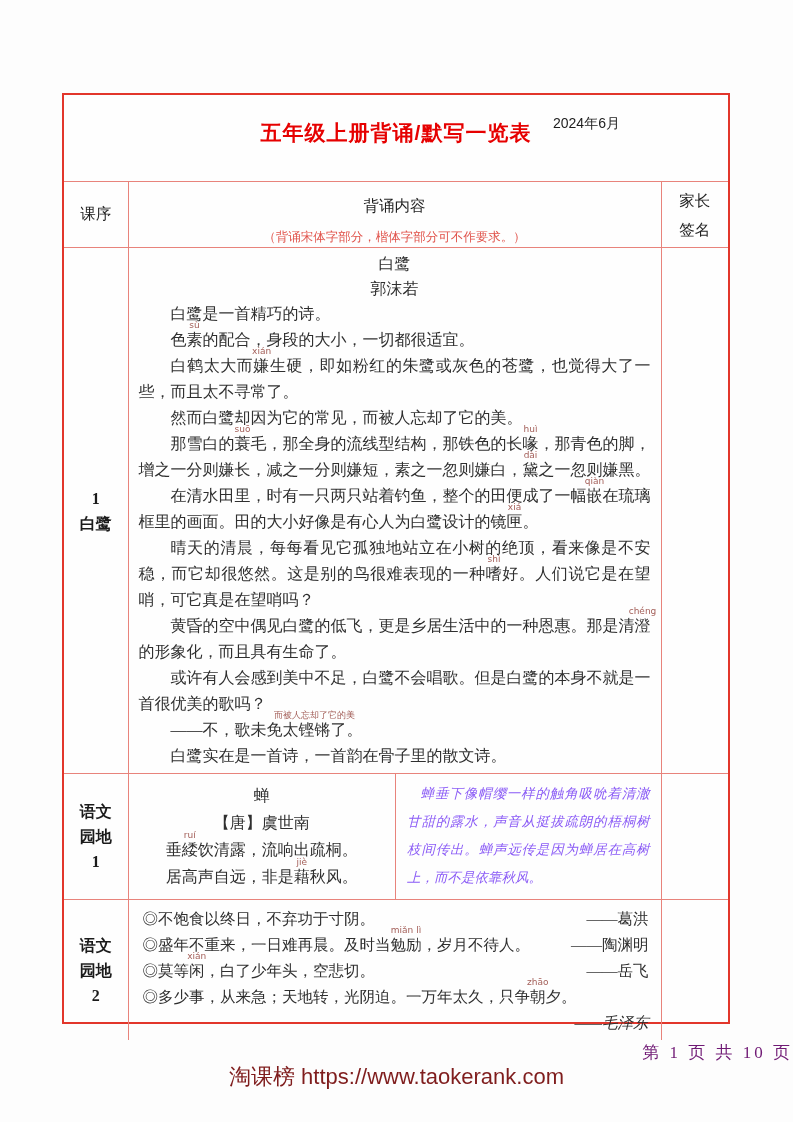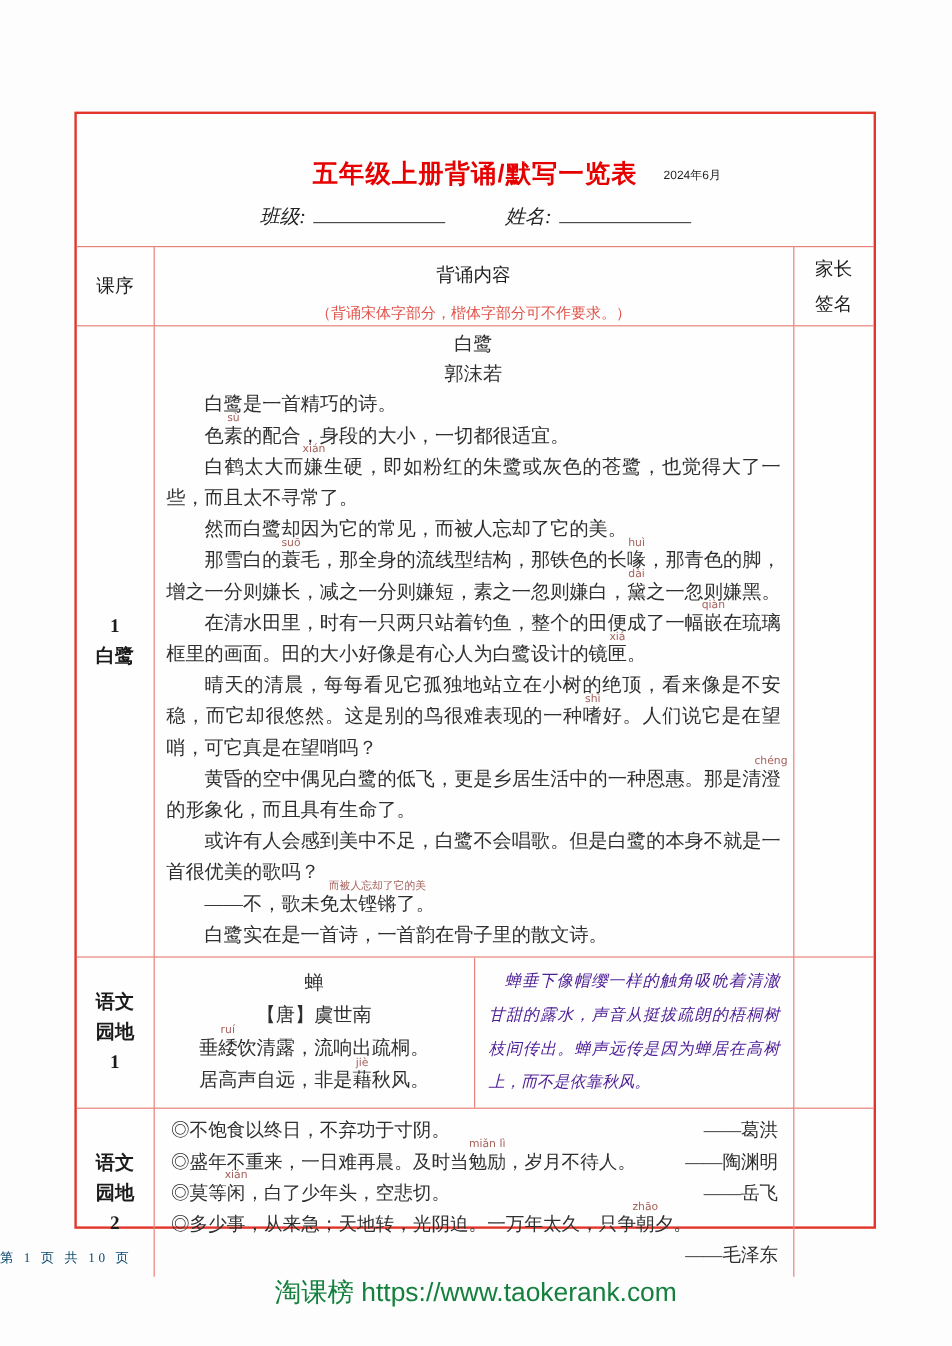--- a/index.html
+++ b/index.html
@@ -8,26 +8,26 @@
     background:#fdfdfd; color:#2f2f2f;
     font-family:"Liberation Serif", serif;
     overflow:hidden;
   }
   .sheet {
     position:absolute; left:62px; top:93px; width:668px; height:931px;
     border:2px solid #e2362b; box-sizing:border-box; background:#fefefe;
   }
   
   .title-area { height:86px; position:relative; }
-  .title-line { text-align:center; padding-top:12px; height:32px;margin-top:24px; }
+  .title-line { text-align:center; padding-top:24px; height:32px; }
   .doc-title {
     color:#e60000; font-size:21px; font-weight:bold; letter-spacing:1px;
     font-family:"Liberation Sans", sans-serif;
   }
-  .doc-date { position:absolute; left:489px; top:20px; font-size:10px; color:#1d1d1d;
+  .doc-date { position:absolute; left:489px; top:20px; font-size:14px; color:#1d1d1d;
     font-family:"Liberation Sans", sans-serif; }
   .fill-line { text-align:center; font-style:italic; font-size:16.5px; margin-top:7px; color:#222; }
   .fill-label { margin-right:6px; }
   .blank { display:inline-block; width:110px; border-bottom:1.5px solid #4a4a4a; height:15px; }
   .blank.first { margin-right:46px; }
   
   table.grid { width:100%; height:845px; border-collapse:collapse; table-layout:fixed; }
   .grid td { border:1px solid #e8837b; vertical-align:middle; box-sizing:border-box; }
   .grid tr td:first-child { border-left:none; }
   .grid tr td:last-child { border-right:none; }
@@ -56,47 +56,43 @@
     font-family:"DejaVu Sans", sans-serif; font-style:normal; font-weight:normal;
     text-indent:0; letter-spacing:0;
   }
   
   .split-cell { padding:0; }
   .split-wrap { display:flex; height:100%; align-items:stretch; }
   .poem-pane { width:50.3%; border-right:1px solid #e8837b; text-align:center;
     padding:8px 0 6px; box-sizing:border-box; }
   .poem-pane div { line-height:27px; font-size:16px; }
   .note-pane { flex:1; padding:6px 11px; font-size:13.5px; font-style:italic;
-    line-height:28px; text-align:justify; box-sizing:border-box; color:#4c1d95; }
+    line-height:28px; text-align:justify; box-sizing:border-box; color:#8b5cf6; }
   .note-text { text-indent:1em; margin:0; }
   
   .quotes-cell { padding:6px 12px 4px 14px; font-size:15.5px; }
   .quote-line { display:flex; justify-content:space-between; line-height:26px; }
   .quote-author { white-space:nowrap; }
-  .author-line { justify-content:flex-end; }
+  .author-line { justify-content:flex-end;font-style:italic; }
   
-  .page-footer { position:absolute; top:1041px; left:0; width:100%; text-align:left;
-    font-size:11px; color:#0c4a6e; letter-spacing:3px; }
+  .page-footer { position:absolute; top:1041px; left:0; width:100%; text-align:right;
+    font-size:17px; color:#701a75; letter-spacing:3px; }
   .watermark { position:absolute; top:1062px; left:0; width:100%; text-align:center;
-    font-size:22px; color:#15803d; font-family:"Liberation Sans", sans-serif; }
+    font-size:22px; color:#7f1d1d; font-family:"Liberation Sans", sans-serif; }
 </style>
 </head>
 <body>
 
 <div class="sheet">
 
   <div class="title-area">
     <div class="title-line">
       <span class="doc-title">五年级上册背诵/默写一览表</span>
     </div>
     <span class="doc-date">2024年6月</span>
-    <div class="fill-line">
-      <span class="fill-label">班级:</span><span class="blank first"></span>
-      <span class="fill-label">姓名:</span><span class="blank"></span>
-    </div>
   </div>
 
   <table class="grid">
     <colgroup>
         <col style="width:64px">
         <col style="width:533px">
         <col style="width:67px">
       </colgroup>
 
     <tbody>

